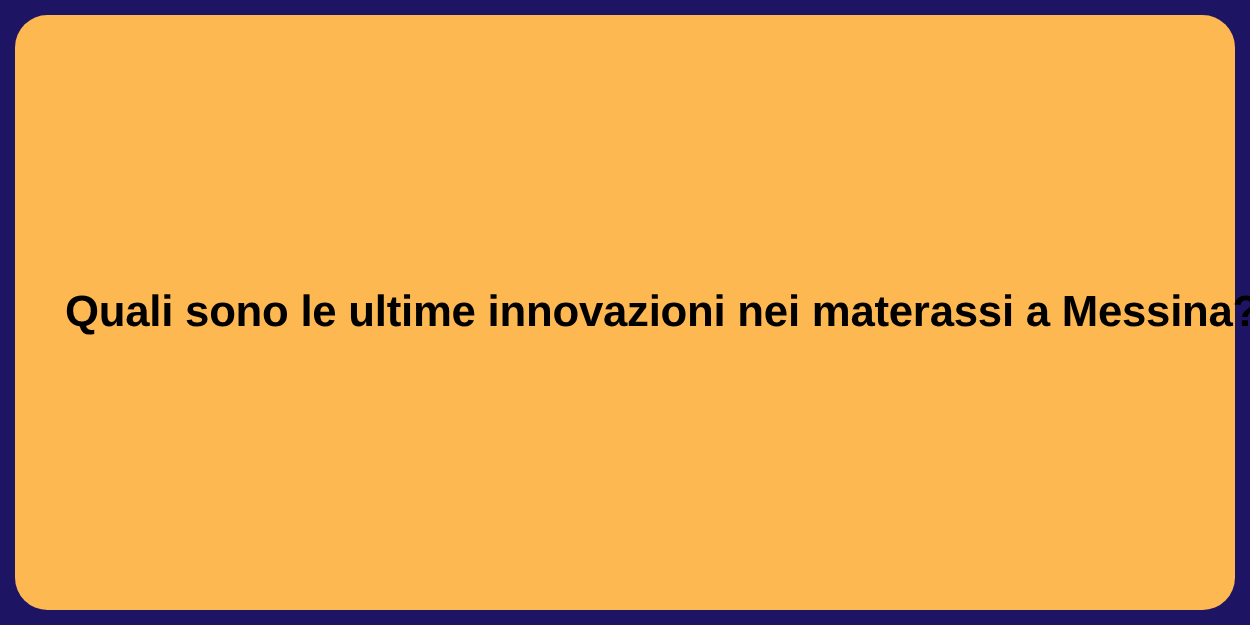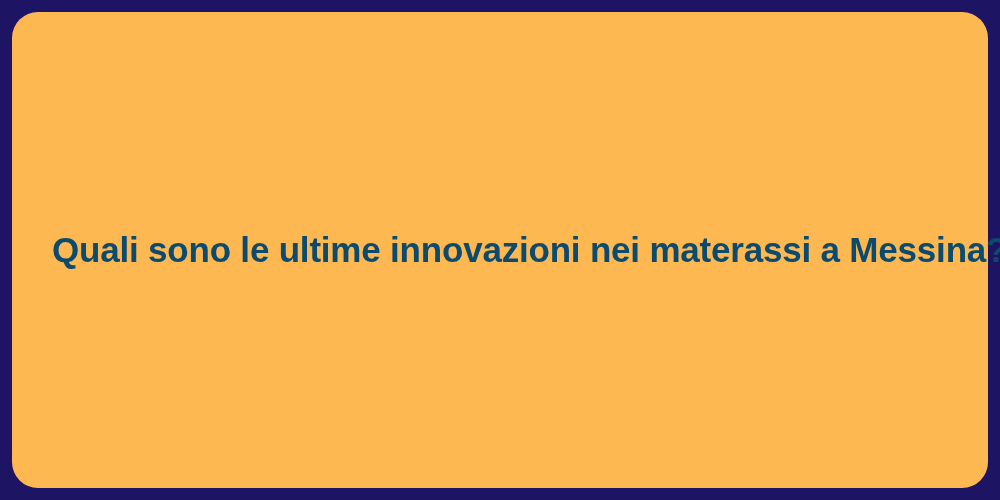--- a/index.html
+++ b/index.html
@@ -40,21 +40,21 @@
 
   .card-body {
     width: 100%;
     padding: 0 40px;
     box-sizing: border-box;
     text-align: center;
   }
 
   .headline {
     margin: 0;
-    color: #0c4a6e;
+    color: #000000;
     font-family: "Liberation Sans", sans-serif;
     font-size: 35px;
     font-weight: bold;
     line-height: 1.25;
     letter-spacing: -0.2px;
     white-space: nowrap;
   }
 </style>
 </head>
 <body>

